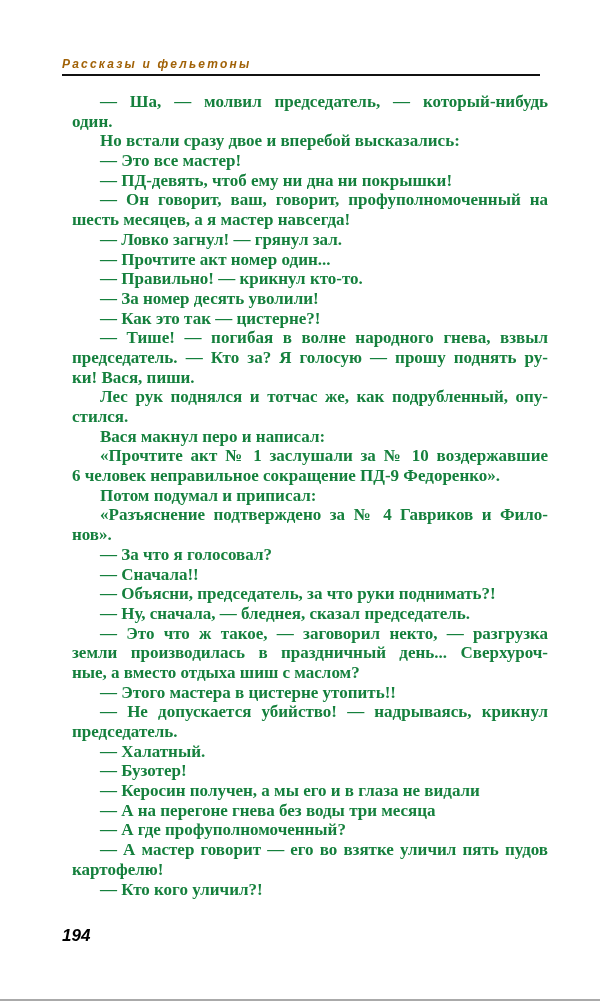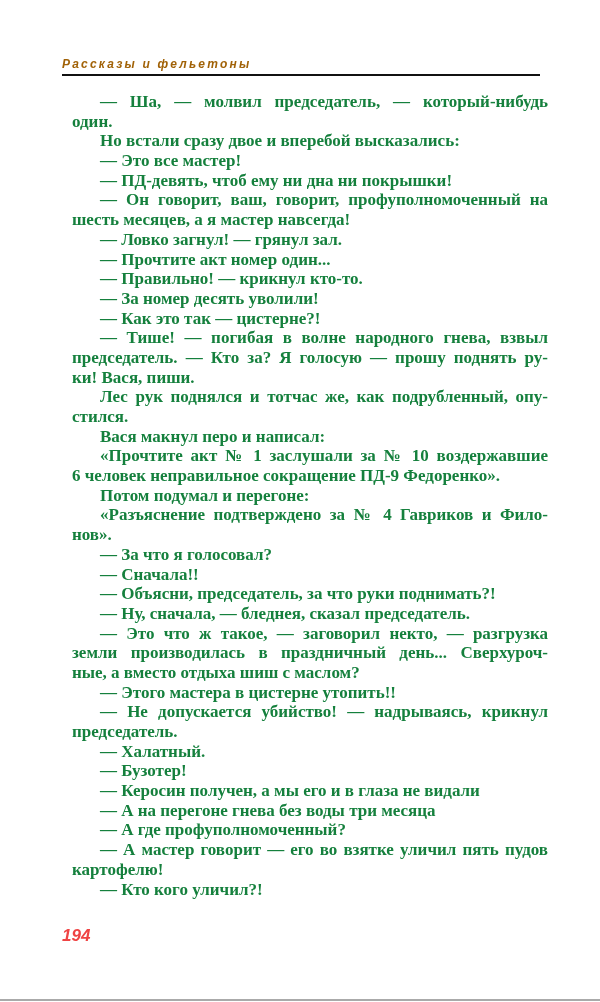--- a/index.html
+++ b/index.html
@@ -19,21 +19,21 @@
     position: absolute; left: 72px; top: 92px; width: 476px;
     font-family: "Liberation Serif", serif; font-size: 17px;
     line-height: 19.7px; color: #15803d; font-weight: bold;
   }
   .line { white-space: nowrap; height: 19.7px; }
   .justify { text-align: justify; text-align-last: justify; white-space: normal; }
   .indent { padding-left: 28px; }
   .page-number {
     position: absolute; left: 62px; top: 926px;
     font-family: "Liberation Sans", sans-serif; font-style: italic; font-weight: bold;
-    font-size: 17px; color: #ef4444;
+    font-size: 17px; color: #000000;
   }
   .bottom-rule {
     position: absolute; left: 0; top: 999px; width: 600px; height: 2px; background: #aaaaaa;
   }
 </style>
 </head>
 <body>
 
 <div class="page">
   <div class="running-head">Рассказы и фельетоны</div>
@@ -52,21 +52,21 @@
       <div class="line indent">— За номер десять уволили!</div>
       <div class="line indent">— Как это так — цистерне?!</div>
       <div class="line indent justify">— Тише! — погибая в волне народного гнева, взвыл</div>
       <div class="line justify">председатель. — Кто за? Я голосую — прошу поднять ру-</div>
       <div class="line">ки! Вася, пиши.</div>
       <div class="line indent justify">Лес рук поднялся и тотчас же, как подрубленный, опу-</div>
       <div class="line">стился.</div>
       <div class="line indent">Вася макнул перо и написал:</div>
       <div class="line indent justify">«Прочтите акт № 1 заслушали за № 10 воздержавшие</div>
       <div class="line">6 человек неправильное сокращение ПД-9 Федоренко».</div>
-      <div class="line indent">Потом подумал и перегоне:</div>
+      <div class="line indent">Потом подумал и приписал:</div>
       <div class="line indent justify">«Разъяснение подтверждено за № 4 Гавриков и Фило-</div>
       <div class="line">нов».</div>
       <div class="line indent">— За что я голосовал?</div>
       <div class="line indent">— Сначала!!</div>
       <div class="line indent">— Объясни, председатель, за что руки поднимать?!</div>
       <div class="line indent">— Ну, сначала, — бледнея, сказал председатель.</div>
       <div class="line indent justify">— Это что ж такое, — заговорил некто, — разгрузка</div>
       <div class="line justify">земли производилась в праздничный день... Сверхуроч-</div>
       <div class="line">ные, а вместо отдыха шиш с маслом?</div>
       <div class="line indent">— Этого мастера в цистерне утопить!!</div>

